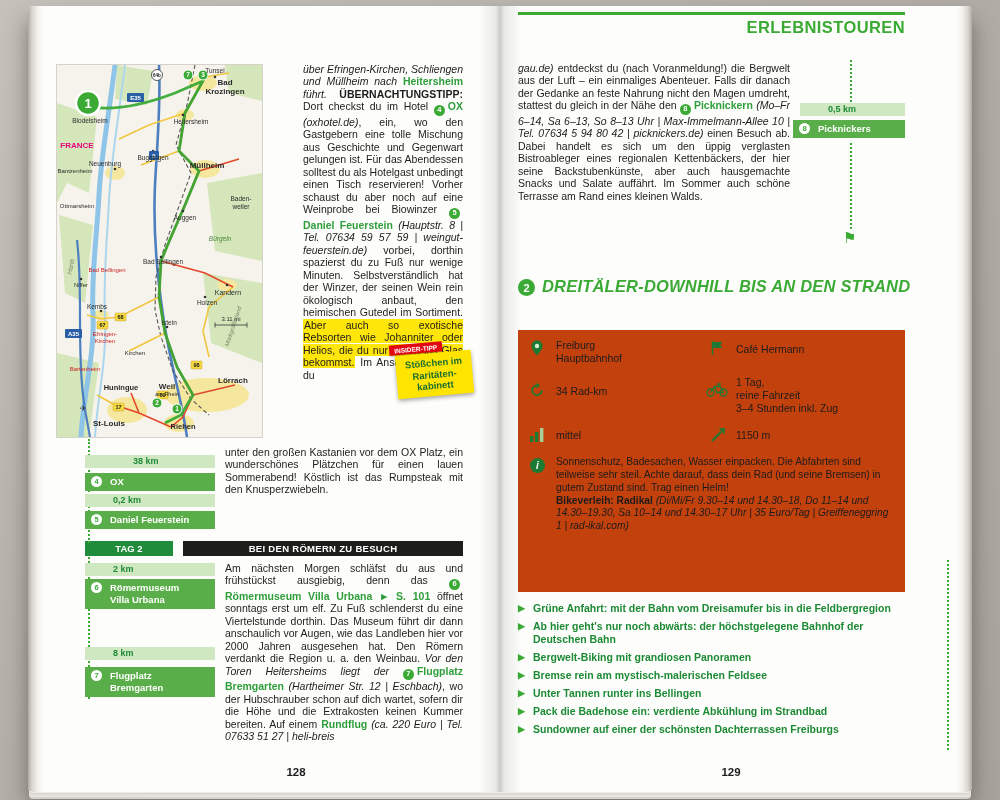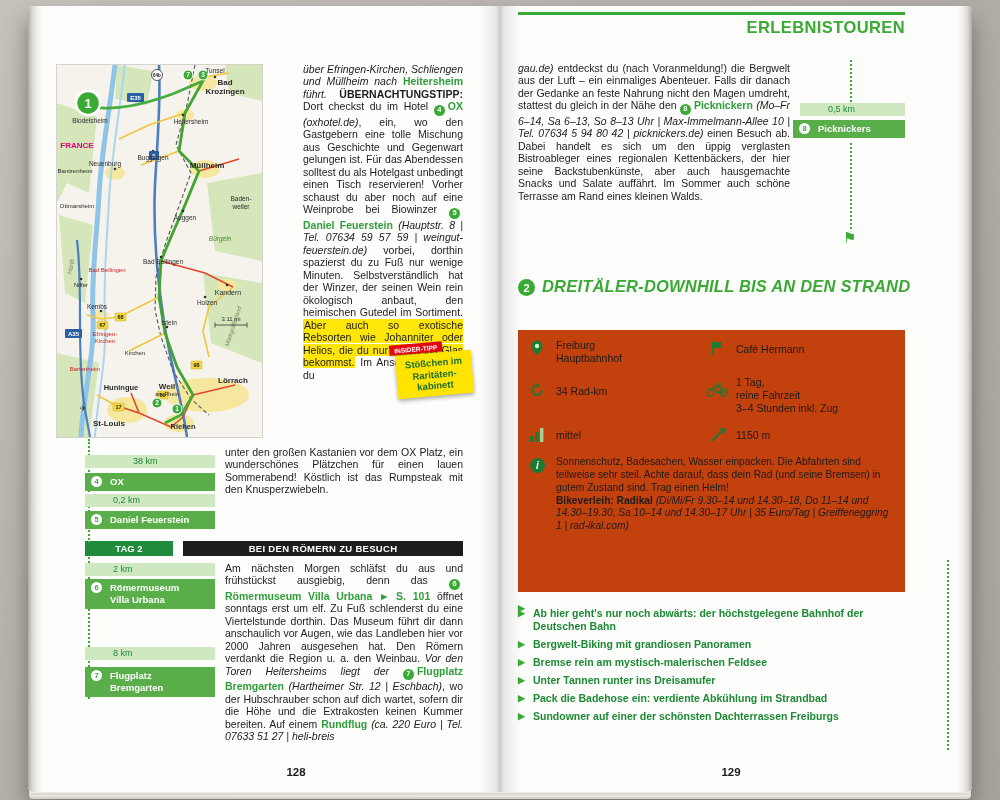--- a/index.html
+++ b/index.html
@@ -27,21 +27,21 @@
   .gb{color:#2e9e3a;font-weight:bold;}
   .caps{font-weight:bold;}
   .hl{background:#ffe60a;padding:0 1px;}
 
   .nc{display:inline-flex;align-items:center;justify-content:center;width:11px;height:11px;border-radius:50%;
       background:#3aaa35;color:#fff;font-size:7.5px;font-weight:bold;font-style:normal;vertical-align:-1.5px;margin-right:3px;}
   .ncw{background:#fff;color:#3aaa35;}
   .nbig{width:17px;height:17px;border-radius:50%;background:#3aaa35;color:#fff;font-weight:bold;font-size:11px;
       display:inline-flex;align-items:center;justify-content:center;}
 
-  .dist{height:13px;background:#cfe8c2;color:#1e8a35;font-weight:normal;font-size:9px;line-height:13px;
+  .dist{height:13px;background:#cfe8c2;color:#1e8a35;font-weight:bold;font-size:9px;line-height:13px;
       padding-left:28px;width:130px;box-sizing:border-box;z-index:2;}
   .stop{background:#5aae49;color:#fff;font-weight:bold;font-size:9.5px;width:130px;box-sizing:border-box;
       display:flex;align-items:flex-start;gap:5px;padding:3px 4px 3px 6px;z-index:2;}
   .stop .lines{line-height:1.25;}
   .dotv{border-left:2px dotted #3aaa35;width:0;z-index:1;}
 
   .tagbar{display:flex;width:378px;height:15px;font-size:9.5px;font-weight:bold;color:#fff;}
   .tagbar .lbl{background:#1e8c3a;width:88px;text-align:center;line-height:15px;}
   .tagbar .ttl{background:#1d1d1b;flex:1;text-align:center;line-height:15px;letter-spacing:.3px;margin-left:10px;}
 
@@ -310,25 +310,25 @@
       <polygon points="8.5,1.5 15,1 14.5,7.5" fill="#1d7a33"></polygon>
     </svg>
     <div class="abs ilabel" style="left:218px;top:99px;">1150 m</div>
 
     <div class="abs" style="left:12px;top:128px;width:15px;height:15px;border-radius:50%;background:#1d7a33;color:#fff;
          font-size:10px;font-weight:bold;text-align:center;line-height:15px;font-style:italic;">i</div>
     <div class="abs inote" style="left:38px;top:126px;width:334px;"><span>Sonnenschutz, Badesachen, Wasser einpacken. Die Abfahrten sind teilweise sehr steil. Achte darauf, dass dein Rad (und seine Bremsen) in gutem Zustand sind. Trag einen Helm!</span><br><span style="font-weight:bold;">Bikeverleih: Radikal </span><span class="it">(Di/Mi/Fr 9.30–14 und 14.30–18, Do 11–14 und 14.30–19.30, Sa 10–14 und 14.30–17 Uhr | 35 Euro/Tag | Greiffeneggring 1 | rad-ikal.com)</span></div>
   </div>
 
   <div class="abs" style="left:490px;top:596px;width:390px;">
-    <div class="bullet"><span class="ar">▶</span></div>
+    <div class="bullet"><span class="ar">▶</span><span>Grüne Anfahrt: mit der Bahn vom Dreisamufer bis in die Feldbergregion</span></div>
     <div class="bullet"><span class="ar">▶</span><span>Ab hier geht's nur noch abwärts: der höchstgelegene Bahnhof der Deutschen Bahn</span></div>
     <div class="bullet"><span class="ar">▶</span><span>Bergwelt-Biking mit grandiosen Panoramen</span></div>
     <div class="bullet"><span class="ar">▶</span><span>Bremse rein am mystisch-malerischen Feldsee</span></div>
-    <div class="bullet"><span class="ar">▶</span><span>Unter Tannen runter ins Dreisamufer</span></div>
+    <div class="bullet"><span class="ar">▶</span><span>Unter Tannen runter ins Bellingen</span></div>
     <div class="bullet"><span class="ar">▶</span><span>Pack die Badehose ein: verdiente Abkühlung im Strandbad</span></div>
     <div class="bullet"><span class="ar">▶</span><span>Sundowner auf einer der schönsten Dachterrassen Freiburgs</span></div>
   </div>
 
   <div class="abs dotv" style="left:919px;top:554px;height:190px;"></div>
 
   <div class="abs pagenum" style="left:503px;top:760px;">129</div>
 
   <div class="spine"></div>
 </div>

